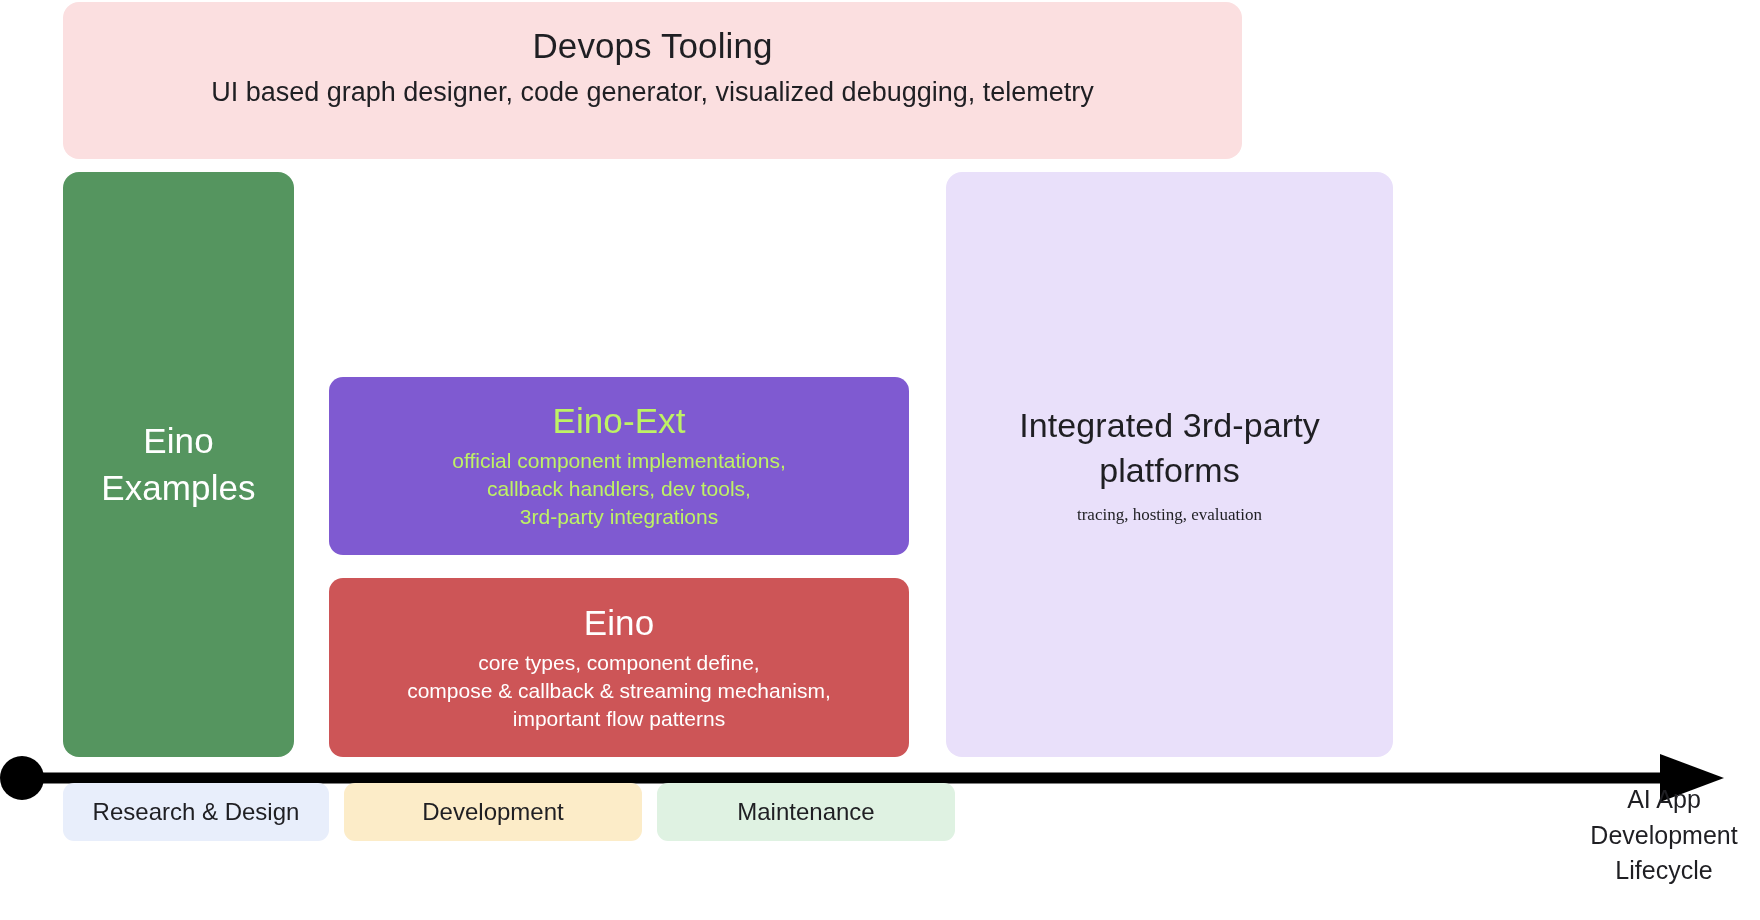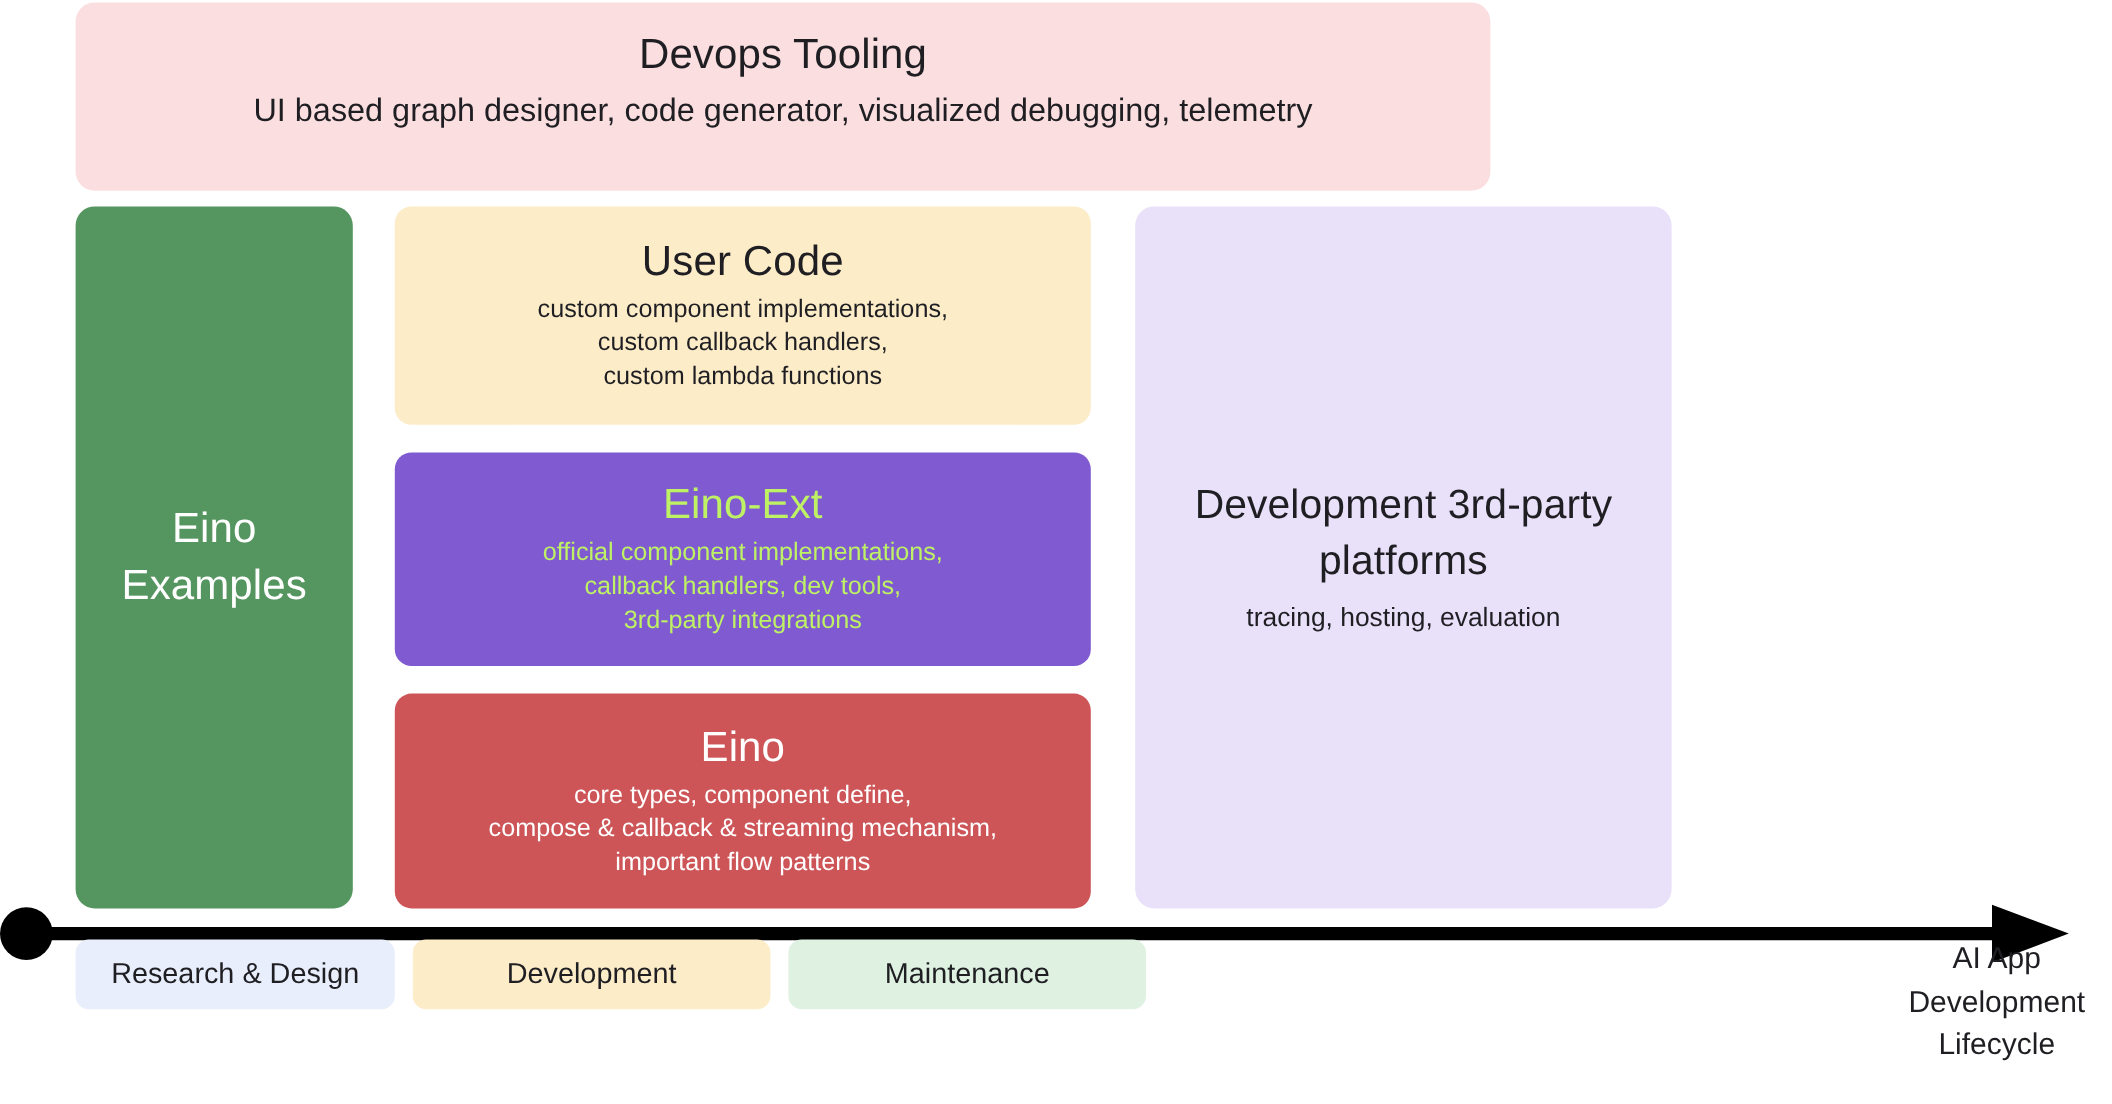--- a/index.html
+++ b/index.html
@@ -115,21 +115,21 @@
     width: 447px;
     height: 585px;
     background: #e9e0fa;
     border-radius: 16px;
   }
   #third-party .title {
     font-size: 34px;
     line-height: 1.34;
     white-space: pre-line;
   }
-  #third-party .sub { font-size: 22px; margin-top: 10px; }
+  #third-party .sub { font-size: 17px; margin-top: 10px; font-family: Liberation Serif, serif; }
 
   
   #axis {
     position: absolute;
     left: 0;
     top: 750px;
     width: 1760px;
     height: 56px;
     pointer-events: none;
   }
@@ -178,43 +178,37 @@
   <div class="card" id="devops-banner">
     <div class="title">Devops Tooling</div>
     <div class="sub">UI based graph designer, code generator, visualized debugging, telemetry</div>
   </div>
 
   <div class="card" id="eino-examples">
     <div class="title">Eino
 Examples</div>
   </div>
 
-  <div class="card" id="user-code">
-    <div class="title">User Code</div>
-    <div class="sub">custom component implementations,
-custom callback handlers,
-custom lambda functions</div>
-  </div>
 
   <div class="card" id="eino-ext">
     <div class="title">Eino-Ext</div>
     <div class="sub">official component implementations,
 callback handlers, dev tools,
 3rd-party integrations</div>
   </div>
 
   <div class="card" id="eino">
     <div class="title">Eino</div>
     <div class="sub">core types, component define,
 compose &amp; callback &amp; streaming mechanism,
 important flow patterns</div>
   </div>
 
   <div class="card" id="third-party">
-    <div class="title">Development 3rd-party
+    <div class="title">Integrated 3rd-party
 platforms</div>
     <div class="sub">tracing, hosting, evaluation</div>
   </div>
 
   <svg id="axis" viewBox="0 0 1760 56" width="1760" height="56">
     <circle cx="22" cy="28" r="22" fill="#000000"></circle>
     <line x1="20" y1="28" x2="1668" y2="28" stroke="#000000" stroke-width="11"></line>
     <polygon points="1660,4 1724,28 1660,52" fill="#000000"></polygon>
   </svg>
 

